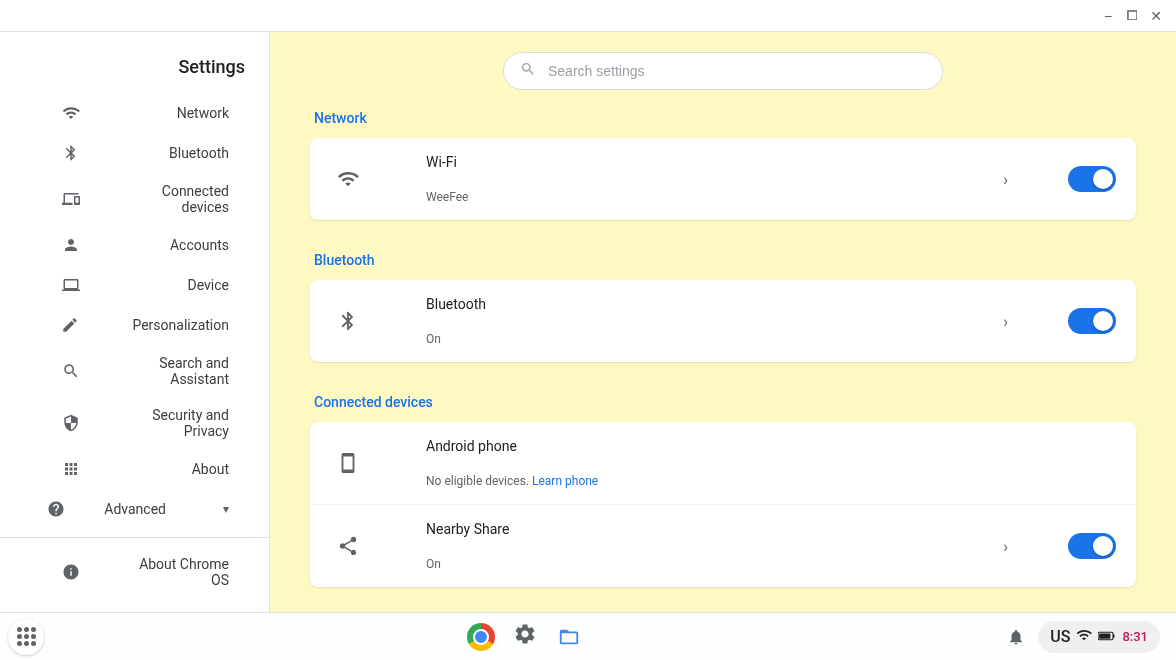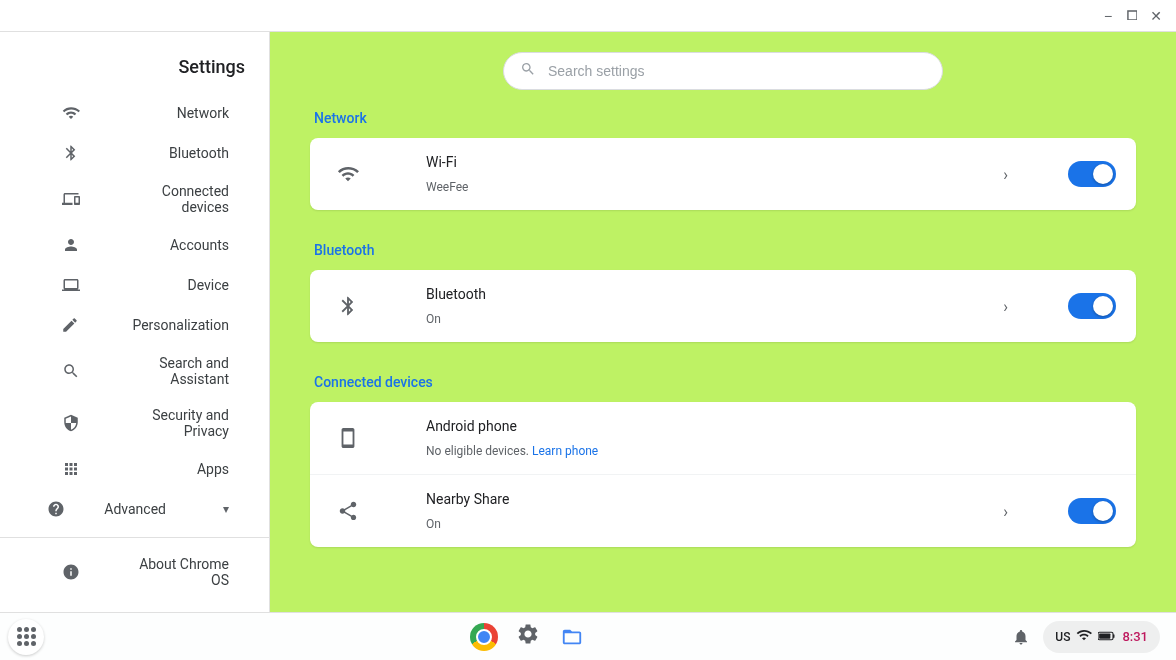--- a/index.html
+++ b/index.html
@@ -90,21 +90,21 @@
       height: 1px;
       background: #e0e0e0;
       margin: 8px 0;
     }
 
     
     .main-content {
       flex: 1;
       overflow-y: auto;
       padding: 0 40px 40px;
-      background: #bef264;
+      background: #fef9c3;
     }
 
     
     .search-container {
       padding: 20px 0;
       display: flex;
       justify-content: center;
     }
     .search-bar {
       display: flex;
@@ -171,21 +171,21 @@
       flex: 1;
     }
     .card-item .item-title {
       font-size: 14px;
       color: #202124;
       font-weight: 400;
     }
     .card-item .item-subtitle {
       font-size: 12px;
       color: #5f6368;
-      margin-top: 10px;
+      margin-top: 20px;
     }
     .card-item .item-subtitle a {
       color: #1a73e8;
       text-decoration: none;
     }
     .card-item .item-arrow {
       color: #5f6368;
       font-size: 16px;
       margin-right: 16px;
     }
@@ -434,21 +434,21 @@
       </span>
       <span>Security and Privacy</span>
     </div>
 
     <div class="sidebar-item">
       <span class="icon">
         <svg width="18" height="18" viewBox="0 0 24 24" fill="currentColor">
             <path d="M4 8h4V4H4v4zm6 12h4v-4h-4v4zm-6 0h4v-4H4v4zm0-6h4v-4H4v4zm6 0h4v-4h-4v4zm6-10v4h4V4h-4zm-6 4h4V4h-4v4zm6 6h4v-4h-4v4zm0 6h4v-4h-4v4z"></path>
           </svg>
       </span>
-      <span>Apps</span>
+      <span>About</span>
     </div>
 
     <div class="sidebar-item">
       <span class="icon">
         <svg width="18" height="18" viewBox="0 0 24 24" fill="currentColor">
             <path d="M12 2C6.48 2 2 6.48 2 12s4.48 10 10 10 10-4.48 10-10S17.52 2 12 2zm1 17h-2v-2h2v2zm2.07-7.75l-.9.92C13.45 12.9 13 13.5 13 15h-2v-.5c0-1.1.45-2.1 1.17-2.83l1.24-1.26c.37-.36.59-.86.59-1.41 0-1.1-.9-2-2-2s-2 .9-2 2H8c0-2.21 1.79-4 4-4s4 1.79 4 4c0 .88-.36 1.68-.93 2.25z"></path>
           </svg>
       </span>
       <span>Advanced</span>
       <span class="chevron">▾</span>
@@ -595,21 +595,21 @@
     </div>
   </div>
 
   <div class="taskbar-right">
     <div class="tray-icon">
       <svg width="18" height="18" viewBox="0 0 24 24" fill="#5f6368">
           <path d="M12 22c1.1 0 2-.9 2-2h-4c0 1.1.9 2 2 2zm6-6v-5c0-3.07-1.64-5.64-4.5-6.32V4c0-.83-.67-1.5-1.5-1.5s-1.5.67-1.5 1.5v.68C7.63 5.36 6 7.92 6 11v5l-2 2v1h16v-1l-2-2z"></path>
         </svg>
     </div>
     <div class="status-area">
-      <span style="font-size:12px;color:#202124;font-weight:500;">US</span>
+      <span style="font-size:16px;color:#202124;font-weight:500;">US</span>
       <span class="wifi-icon">
         <svg width="16" height="16" viewBox="0 0 24 24" fill="#202124">
             <path d="M1 9l2 2c5.07-5.07 13.93-5.07 19 0l2-2C16.93 2.93 7.08 2.93 1 9zm8 8l3 3 3-3c-1.65-1.66-4.34-1.66-6 0zm-4-4l2 2c2.76-2.76 7.24-2.76 10 0l2-2C15.14 9.14 8.87 9.14 5 13z"></path>
           </svg>
       </span>
       <span>
         <svg width="18" height="12" viewBox="0 0 24 12" fill="#202124">
             <rect x="0" y="1" width="20" height="10" rx="2" ry="2" stroke="#202124" stroke-width="1.5" fill="none"></rect>
             <rect x="20" y="3.5" width="2" height="5" rx="1" fill="#202124"></rect>
             <rect x="1.5" y="2.5" width="15" height="7" rx="1" fill="#202124"></rect>

